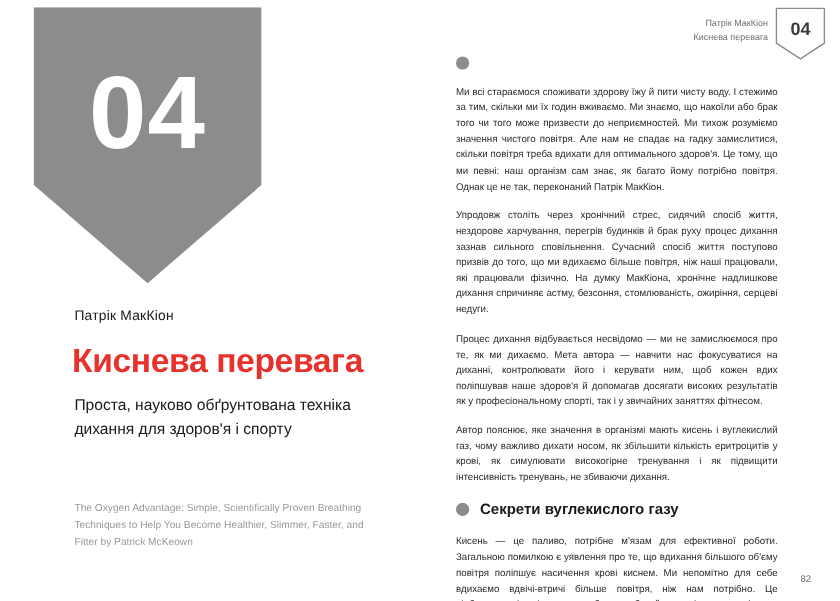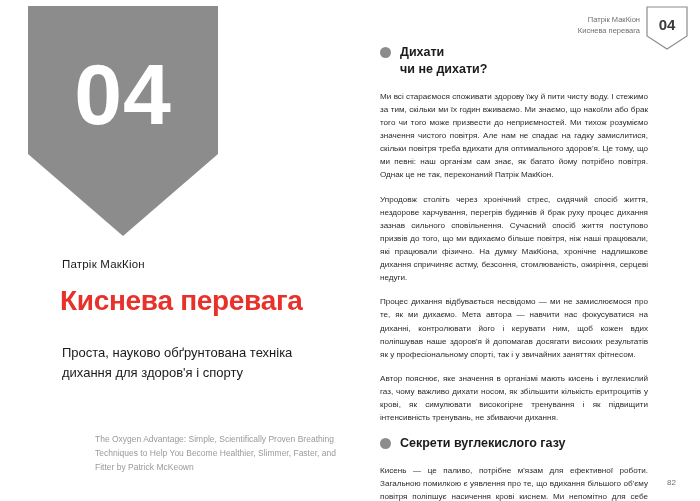--- a/index.html
+++ b/index.html
@@ -56,35 +56,34 @@
     width: 280px;
     font-size: 28px;
     font-weight: bold;
     color: #e8312b;
     letter-spacing: -0.3px;
     line-height: 1.1;
   }
 
   .book-sub {
     position: absolute;
-    left: 62px; top: 343px;
+    left: 62px; top: 328px;
     width: 255px;
     font-size: 13px;
     color: #1a1a1a;
     line-height: 1.55;
   }
 
   .orig-title {
     position: absolute;
-    left: 62px; top: 432px;
+    left: 62px; top: 416px;
     width: 260px;
     font-size: 8.5px;
     color: #9a9a9a;
     line-height: 1.65;
-    margin-left: 33px;
   }
 
   
   .page-right {
     position: relative;
     width: 350px; height: 501px;
     background: #ffffff;
   }
 
   .running-head {
@@ -194,24 +193,20 @@
       <svg width="42" height="44" viewBox="0 0 42 44">
         <path d="M1 1 H41 V30 L21 43 L1 30 Z" fill="none" stroke="#8c8c8c" stroke-width="1.2"></path>
       </svg>
       <div class="corner-num">04</div>
     </div>
 
     <div class="col">
 
       <div class="sec">
         <div class="bullet"></div>
-        <div class="sec-title">
-          <div>Дихати</div>
-          <div>чи не дихати?</div>
-        </div>
       </div>
 
       <p class="body">Ми всі стараємося споживати здорову їжу й пити чисту воду. І стежимо за тим, скільки ми їх годин вживаємо. Ми знаємо, що накоїли або брак того чи того може призвести до неприємностей. Ми тихож розуміємо значення чистого повітря. Але нам не спадає на гадку замислитися, скільки повітря треба вдихати для оптимального здоров'я. Це тому, що ми певні: наш організм сам знає, як багато йому потрібно повітря. Однак це не так, переконаний Патрік МакКіон.</p>
       <p class="body">Упродовж століть через хронічний стрес, сидячий спосіб життя, нездорове харчування, перегрів будинків й брак руху процес дихання зазнав сильного сповільнення. Сучасний спосіб життя поступово призвів до того, що ми вдихаємо більше повітря, ніж наші працювали, які працювали фізично. На думку МакКіона, хронічне надлишкове дихання спричиняє астму, безсоння, стомлюваність, ожиріння, серцеві недуги.</p>
       <p class="body">Процес дихання відбувається несвідомо — ми не замислюємося про те, як ми дихаємо. Мета автора — навчити нас фокусуватися на диханні, контролювати його і керувати ним, щоб кожен вдих поліпшував наше здоров'я й допомагав досягати високих результатів як у професіональному спорті, так і у звичайних заняттях фітнесом.</p>
       <p class="body">Автор пояснює, яке значення в організмі мають кисень і вуглекислий газ, чому важливо дихати носом, як збільшити кількість еритроцитів у крові, як симулювати високогірне тренування і як підвищити інтенсивність тренувань, не збиваючи дихання.</p>
 
       <div class="sec sec2">
         <div class="bullet"></div>
         <div class="sec-title">Секрети вуглекислого газу</div>

